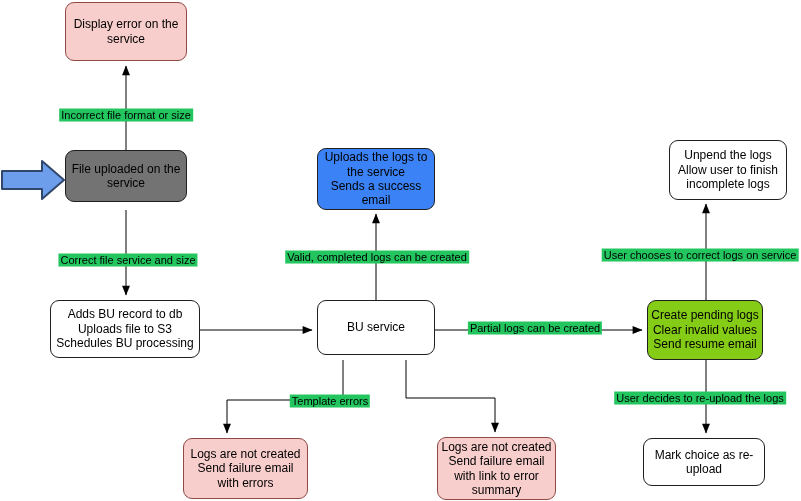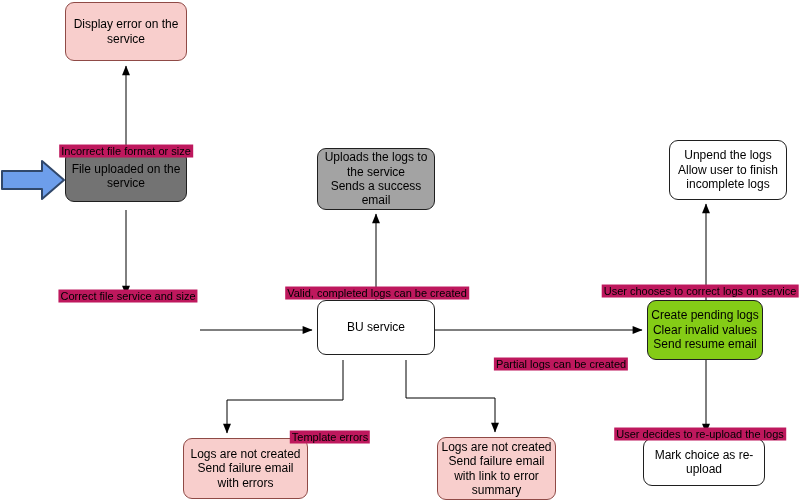--- a/index.html
+++ b/index.html
@@ -28,28 +28,27 @@
     text-align: center;
     font-size: 12px;
     line-height: 1.2;
     color: #000000;
     white-space: pre-line;
     padding: 0;
   }
   .edge-label {
     position: absolute;
     transform: translate(-50%, -50%);
-    background: #be185d;
+    background: #22c55e;
     font-size: 11px;
     line-height: 1.18;
     color: #000000;
     text-align: center;
     white-space: nowrap;
     padding: 0 2px;
-    margin-top: 36px;
   }
   .edge-label.multiline { white-space: pre-line; }
   .edge-path { stroke: #000000; stroke-width: 1; fill: none; }
 </style>
 </head>
 <body>
 
 <div id="canvas">
 
   <svg id="edges" xmlns="http://www.w3.org/2000/svg">
@@ -71,24 +70,27 @@
 
     <polygon points="2,171 42,171 42,161 64,180 42,199 42,189 2,189" fill="#6d9eeb" stroke="#31486b" stroke-width="2" stroke-linejoin="round"></polygon>
   </svg>
 
   <div class="node" style="left: 65px; top: 2px; width: 122px; height: 59px; background: rgb(248, 206, 204); border-color: rgb(143, 74, 70);">Display error on the
 service</div>
 
   <div class="node" style="left: 65px; top: 150px; width: 122px; height: 52px; background: #737373; border-color: rgb(31, 31, 31);">File uploaded on the
 service</div>
 
+  <div class="node" style="left: 50px; top: 300px; width: 150px; height: 58px; background: rgb(255, 255, 255); border-color: rgb(31, 31, 31);">Adds BU record to db
+Uploads file to S3
+Schedules BU processing</div>
 
   <div class="node" style="left: 317px; top: 300px; width: 118px; height: 55px; background: rgb(255, 255, 255); border-color: rgb(31, 31, 31);">BU service</div>
 
-  <div class="node" style="left: 317px; top: 148px; width: 118px; height: 62px; background: #a3a3a3; border-color: rgb(31, 31, 31);">Uploads the logs to
+  <div class="node" style="left: 317px; top: 148px; width: 118px; height: 62px; background: #3b82f6; border-color: rgb(31, 31, 31);">Uploads the logs to
 the service
 Sends a success
 email</div>
 
   <div class="node" style="left: 647px; top: 140px; width: 118px; height: 60px; background: rgb(255, 255, 255); border-color: rgb(31, 31, 31); margin-left: 22px;">Unpend the logs
 Allow user to finish
 incomplete logs</div>
 
   <div class="node" style="left: 647px; top: 300px; width: 116px; height: 60px; background: #84cc16; border-color: rgb(31, 31, 31);">Create pending logs
 Clear invalid values
@@ -105,21 +107,21 @@
 Send failure email
 with link to error
 summary</div>
 
   <div class="edge-label" style="left:126px; top:115px;">Incorrect file format or size</div>
 
   <div class="edge-label" style="left:128px; top:260px;">Correct file service and size</div>
 
   <div class="edge-label" style="left:377px; top:257px;">Valid, completed logs can be created</div>
 
-  <div class="edge-label" style="left:561px; top:328px;">Partial logs can be created</div>
+  <div class="edge-label" style="left:535px; top:328px;">Partial logs can be created</div>
 
   <div class="edge-label" style="left:330px; top:401px;">Template errors</div>
 
 
   <div class="edge-label" style="left:700px; top:255px;">User chooses to correct logs on service</div>
 
   <div class="edge-label" style="left:700px; top:398px;">User decides to re-upload the logs</div>
 
 </div>
 

